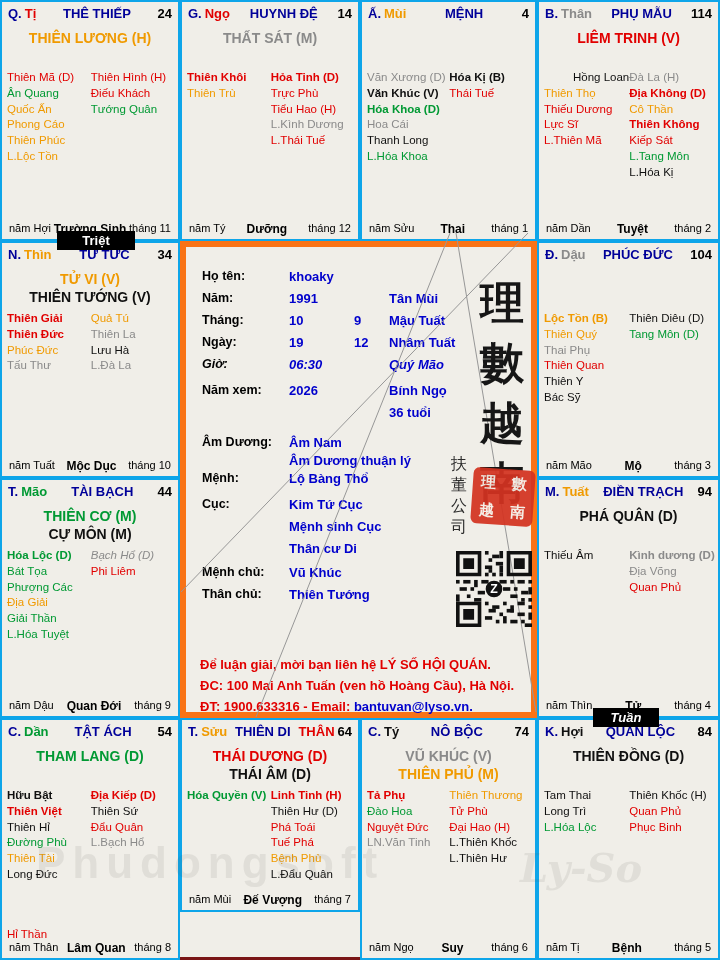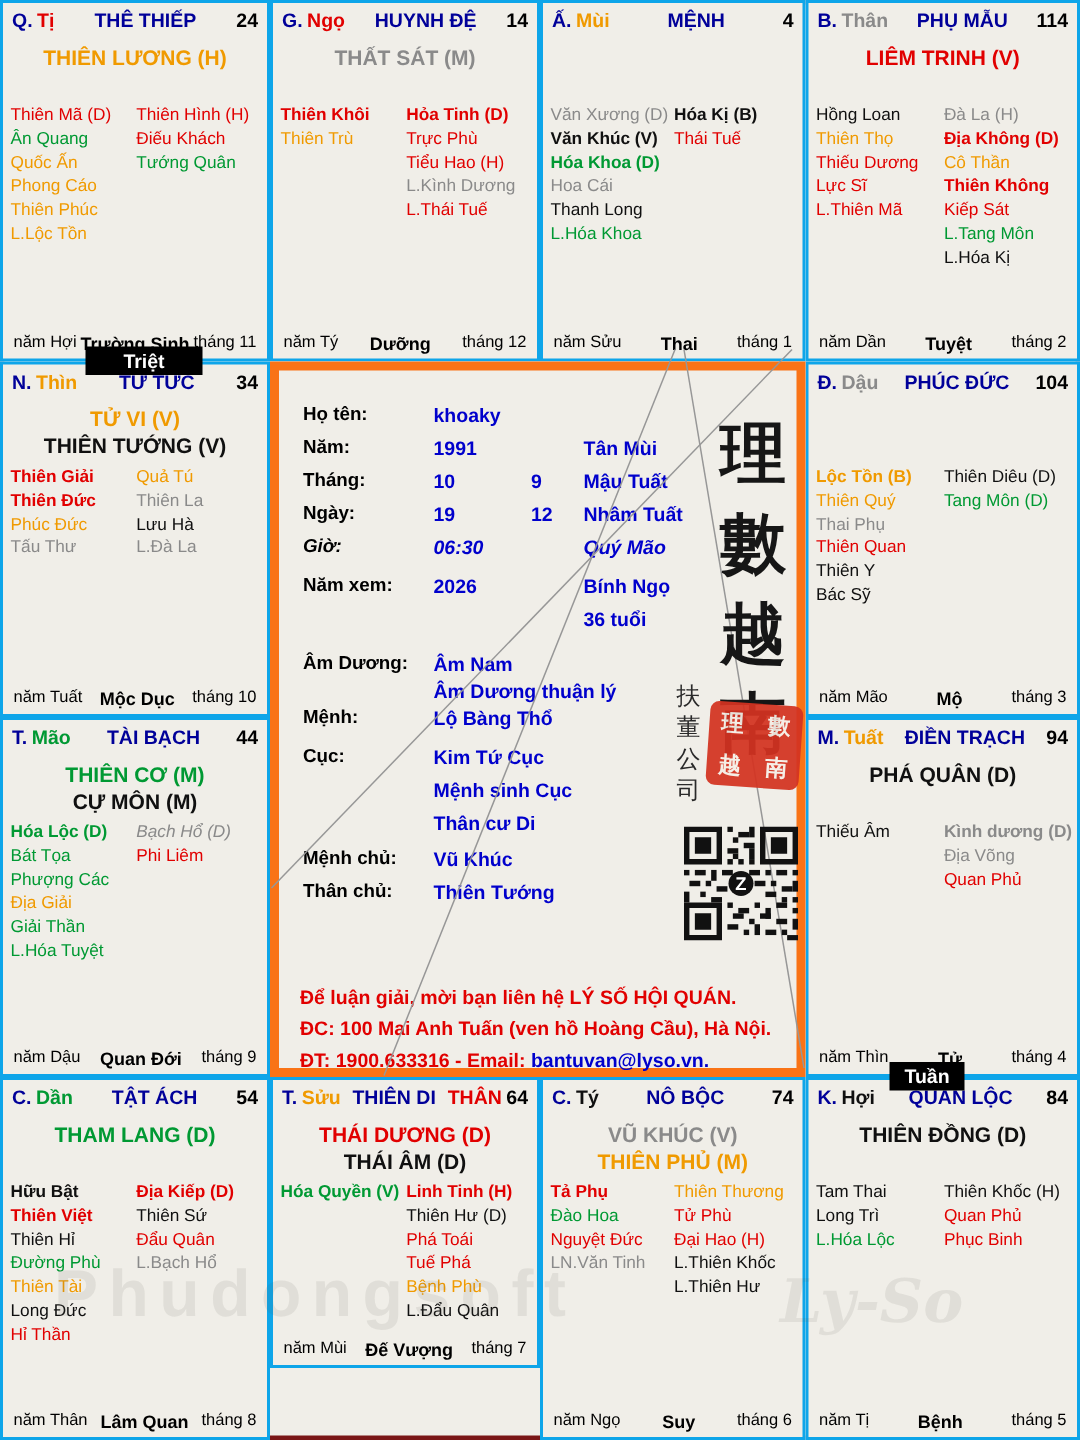--- a/index.html
+++ b/index.html
@@ -34,21 +34,21 @@
   .colL{width:49%;}
   .colR{width:51%;}
   .star{font-size:11.5px;line-height:15.8px;white-space:nowrap;}
   .b{font-weight:bold;}
   .ftr{position:absolute;left:0;right:0;bottom:3px;display:flex;justify-content:space-between;
        padding:0 7px;font-size:11px;color:#000;white-space:nowrap;}
   .ftr .trang{font-weight:bold;font-size:12px;}
   .badge{position:absolute;background:#000;color:#fff;font-weight:bold;font-size:13px;
          text-align:center;line-height:19px;z-index:6;}
   #badge-triet{left:57px;top:231px;width:78px;height:19px;}
-  #badge-tuan{left:593px;top:708px;width:50px;height:19px;}
+  #badge-tuan{left:593px;top:708px;width:66px;height:19px;font-style:italic;}
   .lines{position:absolute;left:0;top:0;z-index:1;pointer-events:none;}
   
   .crow{position:absolute;left:0;width:100%;height:20px;font-size:13px;font-weight:bold;white-space:nowrap;}
   .clabel{position:absolute;left:16px;color:#000;font-size:12.5px;}
   .cvalue{position:absolute;left:103px;color:#0000cc;}
   .cnum2{position:absolute;left:168px;color:#0000cc;}
   .ccc{position:absolute;left:203px;color:#0000cc;}
   .contact{position:absolute;left:14px;top:407px;font-size:13px;font-weight:bold;line-height:21px;white-space:nowrap;}
   .contact .red{color:#e10000;}
   .contact .blue{color:#0000cc;}
@@ -161,21 +161,21 @@
       <div class="hdr">
         <span class="canchi"><span class="can">B.</span><span class="chi" style="color: rgb(138, 138, 138);">Thân</span></span>
         <span class="pname">PHỤ MẪU</span>
         <span class="pnum">114</span>
       </div>
       <div class="mains">
         <div class="main b" style="color: rgb(225, 0, 0);">LIÊM TRINH (V)</div>
       </div>
       <div class="cols">
         <div class="colL">
-          <div class="star" style="color: rgb(16, 16, 16);">Hồng Loan</div>
+          <div class="star" style="color: rgb(16, 16, 16); text-align: right;">Hồng Loan</div>
           <div class="star" style="color: rgb(240, 154, 0);">Thiên Thọ</div>
           <div class="star" style="color: rgb(225, 0, 0);">Thiếu Dương</div>
           <div class="star" style="color: rgb(225, 0, 0);">Lực Sĩ</div>
           <div class="star" style="color: rgb(225, 0, 0);">L.Thiên Mã</div>
         </div>
         <div class="colR">
           <div class="star" style="color: rgb(138, 138, 138);">Đà La (H)</div>
           <div class="star b" style="color: rgb(225, 0, 0);">Địa Không (D)</div>
           <div class="star" style="color: rgb(240, 154, 0);">Cô Thần</div>
           <div class="star b" style="color: rgb(225, 0, 0);">Thiên Không</div>
@@ -312,21 +312,21 @@
         <div class="main b" style="color: rgb(0, 153, 51);">THAM LANG (D)</div>
       </div>
       <div class="cols">
         <div class="colL">
           <div class="star b" style="color: rgb(16, 16, 16);">Hữu Bật</div>
           <div class="star b" style="color: rgb(225, 0, 0);">Thiên Việt</div>
           <div class="star" style="color: rgb(16, 16, 16);">Thiên Hỉ</div>
           <div class="star" style="color: rgb(0, 153, 51);">Đường Phù</div>
           <div class="star" style="color: rgb(240, 154, 0);">Thiên Tài</div>
           <div class="star" style="color: rgb(16, 16, 16);">Long Đức</div>
-          <div class="star" style="color: rgb(225, 0, 0);">Hỉ Thần</div>
+          <div class="star" style="color: rgb(225, 0, 0); margin-top: 44px;">Hỉ Thần</div>
         </div>
         <div class="colR">
           <div class="star b" style="color: rgb(225, 0, 0);">Địa Kiếp (D)</div>
           <div class="star" style="color: rgb(16, 16, 16);">Thiên Sứ</div>
           <div class="star" style="color: rgb(225, 0, 0);">Đẩu Quân</div>
           <div class="star" style="color: rgb(138, 138, 138);">L.Bạch Hổ</div>
         </div>
       </div>
       <div class="ftr">
         <span class="nam">năm Thân</span>

